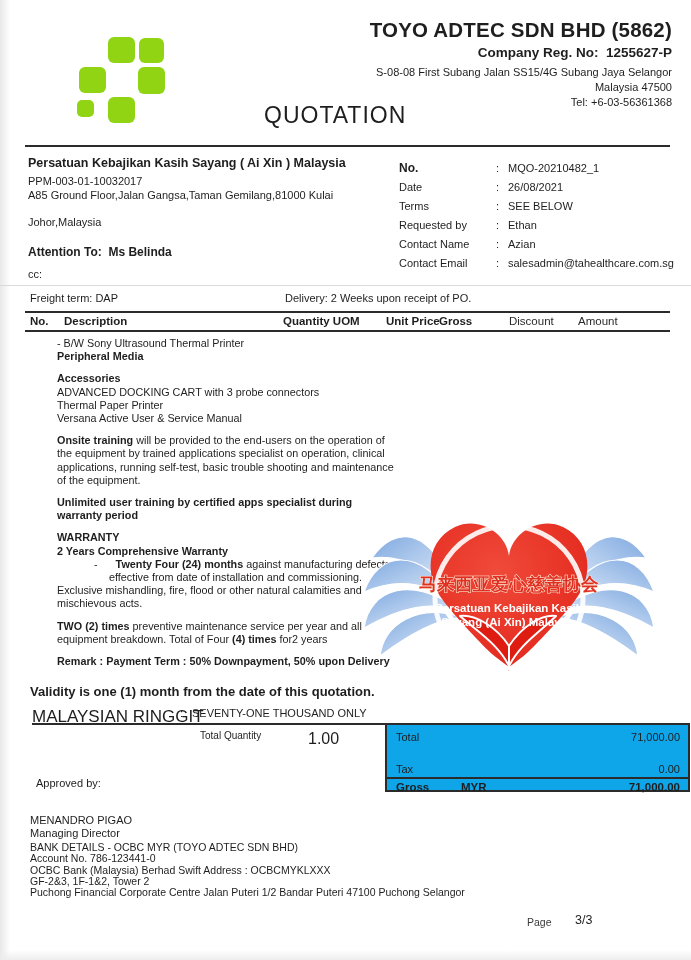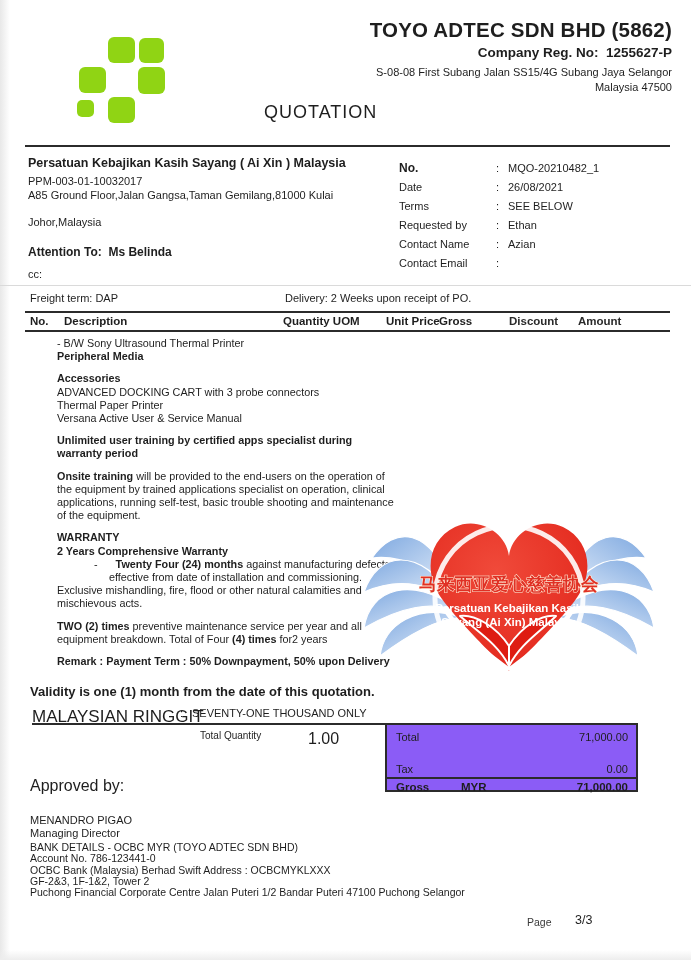--- a/index.html
+++ b/index.html
@@ -13,21 +13,21 @@
   .edge-bottom{ position:absolute; left:0; right:0; bottom:0; height:10px;
     background:linear-gradient(to top,#ededed,rgba(255,255,255,0)); }
   .pre { white-space:pre-wrap; }
 
   
   .logo { position:absolute; left:77px; top:37px; }
   .company { position:absolute; right:19px; top:18px; text-align:right; }
   .c-name { font-size:20.5px; font-weight:bold; letter-spacing:0.2px; }
   .c-reg  { font-size:13.5px; font-weight:bold; margin-top:3px; }
   .c-addr { font-size:11px; line-height:15px; margin-top:5px; }
-  .doc-title { position:absolute; left:264px; top:102px; font-size:18px; letter-spacing:1px; }
+  .doc-title { position:absolute; left:264px; top:102px; font-size:23px; letter-spacing:1px; }
 
   .rule { position:absolute; background:#2b2b2b; }
   .rule-header { left:25px; top:145px; width:645px; height:2px; }
   .rule-light  { left:0; top:285px; width:691px; height:1px; background:#dadada; }
   .rule-a { left:25px; top:311px; width:645px; height:2px; }
   .rule-b { left:25px; top:330px; width:645px; height:2px; }
   .rule-qty { left:32px; top:723px; width:606px; height:2px; }
 
   
   .customer { position:absolute; left:28px; top:156px; width:352px; font-size:11px; }
@@ -42,21 +42,21 @@
   .quote-info { position:absolute; left:399px; top:159px; width:280px; font-size:11px; }
   .qi-row { display:grid; grid-template-columns:97px 12px 1fr; line-height:19px; }
   .qi-row.first .qi-label { font-weight:bold; font-size:12px; }
 
   
   .freight-term { position:absolute; left:30px; top:292px; font-size:11px; }
   .delivery     { position:absolute; left:285px; top:292px; font-size:11px; }
 
   
   .th { position:absolute; top:315px; font-size:11.5px; font-weight:bold; }
-  .th.light { font-weight:bold; color:#2a2a2a; }
+  .th.light { font-weight:normal; color:#2a2a2a; }
 
   
   .description { position:absolute; left:57px; top:337px; width:338px;
     font-size:10.8px; line-height:13.2px; }
   .para { margin:0; }
   .gap { margin-top:9px; }
   .hang { padding-left:52px; text-indent:-15px; }
   .seg-b { font-weight:bold; }
 
   
@@ -64,33 +64,33 @@
   .watermark text { font-family:"Liberation Sans","DejaVu Sans",sans-serif; }
 
   
   .validity { position:absolute; left:30px; top:684px; font-size:13px; font-weight:bold; }
   .ringgit-label { position:absolute; left:32px; top:707px; font-size:17px; }
   .ringgit-sep   { position:absolute; left:180px; top:707px; font-size:11px; }
   .ringgit-words { position:absolute; left:192px; top:707px; font-size:11px; }
   .tq-label { position:absolute; left:200px; top:730px; font-size:10px; }
   .tq-value { position:absolute; left:308px; top:730px; font-size:16px; }
 
-  .totals-box { position:absolute; left:385px; top:723px; width:253px; height:69px;
-    border:2px solid #2b2b2b; background:#8b5cf6; font-size:11px; }
+  .totals-box { position:absolute; left:385px; top:723px; width:305px; height:69px;
+    border:2px solid #2b2b2b; background:#0ea5e9; font-size:11px; }
   .t-row { position:absolute; left:0; right:0; }
   .t-row .lbl { position:absolute; left:9px; }
   .t-row .cur { position:absolute; left:74px; }
   .t-row .val { position:absolute; right:8px; }
   .t-row1 { top:6px; }
   .t-row2 { top:38px; }
   .t-sep { position:absolute; left:-1px; right:-1px; top:52px; height:2px; background:#2b2b2b; }
   .t-row3 { top:56px; font-weight:bold; font-size:11.5px; }
 
   
-  .approved { position:absolute; left:30px; top:777px; font-size:16px; }
+  .approved { position:absolute; left:36px; top:777px; font-size:11px; }
   .approver { position:absolute; left:30px; top:814px; font-size:11px; line-height:13px; }
   .bank { position:absolute; left:30px; top:842px; width:440px; font-size:10.5px; line-height:11.3px; }
   .page-label { position:absolute; left:527px; top:916px; font-size:10.5px; color:#3a3a3a; }
   .page-value { position:absolute; left:575px; top:913px; font-size:12.5px; }
 </style>
 </head>
 <body>
 
 <div class="page">
   <div class="edge-left"></div>
@@ -104,20 +104,21 @@
     <rect x="31" y="60" width="27" height="26" rx="6" fill="#90d414"></rect>
     <rect x="0" y="63" width="17" height="17" rx="5" fill="#90d414"></rect>
   </svg>
 
   <div class="company">
     <div class="c-name">TOYO ADTEC SDN BHD (5862)</div>
     <div class="c-reg pre">Company Reg. No:  1255627-P</div>
     <div class="c-addr">
       <div>S-08-08 First Subang Jalan SS15/4G Subang Jaya Selangor</div>
       <div>Malaysia 47500</div>
+      <div>Tel: +6-03-56361368</div>
     </div>
   </div>
 
   <div class="doc-title">QUOTATION</div>
   <div class="rule rule-header"></div>
 
   <div class="customer">
     <div class="cust-name">Persatuan Kebajikan Kasih Sayang ( Ai Xin ) Malaysia</div>
     <div class="cust-reg">PPM-003-01-10032017</div>
     <div class="cust-addr">A85 Ground Floor,Jalan Gangsa,Taman Gemilang,81000 Kulai</div>
@@ -148,20 +149,21 @@
       <span class="qi-value">Ethan</span>
     </div>
     <div class="qi-row">
       <span class="qi-label">Contact Name</span>
       <span class="qi-sep">:</span>
       <span class="qi-value">Azian</span>
     </div>
     <div class="qi-row">
       <span class="qi-label">Contact Email</span>
       <span class="qi-sep">:</span>
+      <span class="qi-value">salesadmin@tahealthcare.com.sg</span>
     </div>
   </div>
 
   <div class="rule rule-light"></div>
   <div class="freight-term">Freight term: DAP</div>
   <div class="delivery">Delivery: 2 Weeks upon receipt of PO.</div>
 
   <div class="rule rule-a"></div>
   <span class="th" style="left:30px">No.</span>
   <span class="th" style="left:64px">Description</span>
@@ -172,22 +174,22 @@
   <span class="th light" style="left:578px">Amount</span>
   <div class="rule rule-b"></div>
 
   <div class="description">
     <div class="para"><span>- B/W Sony Ultrasound Thermal Printer</span></div>
     <div class="para"><span class="seg-b">Peripheral Media</span></div>
     <div class="para gap"><span class="seg-b">Accessories</span></div>
     <div class="para"><span>ADVANCED DOCKING CART with 3 probe connectors</span></div>
     <div class="para"><span>Thermal Paper Printer</span></div>
     <div class="para"><span>Versana Active User &amp; Service Manual</span></div>
+    <div class="para gap"><span class="seg-b">Onsite training</span><span> will be provided to the end-users on the operation of the equipment by trained applications specialist on operation, clinical applications, running self-test, basic trouble shooting and maintenance of the equipment.</span></div>
     <div class="para gap"><span class="seg-b">Unlimited user training by certified apps specialist during warranty period</span></div>
-    <div class="para gap"><span class="seg-b">Onsite training</span><span> will be provided to the end-users on the operation of the equipment by trained applications specialist on operation, clinical applications, running self-test, basic trouble shooting and maintenance of the equipment.</span></div>
     <div class="para gap"><span class="seg-b">WARRANTY</span></div>
     <div class="para"><span class="seg-b">2 Years Comprehensive Warranty</span></div>
     <div class="para hang"><span>-&nbsp;&nbsp;&nbsp;&nbsp;&nbsp;&nbsp;</span><span class="seg-b">Twenty Four (24) months</span><span> against manufacturing defects effective from date of installation and commissioning.</span></div>
     <div class="para"><span>Exclusive mishandling, fire, flood or other natural calamities and mischievous acts.</span></div>
     <div class="para gap"><span class="seg-b">TWO (2) times</span><span> preventive maintenance service per year and all equipment breakdown. Total of Four </span><span class="seg-b">(4) times</span><span> for2 years</span></div>
     <div class="para gap"><span class="seg-b">Remark : Payment Term : 50% Downpayment, 50% upon Delivery</span></div>
   </div>
 
   <svg class="watermark" width="298" height="192" viewBox="0 0 298 192">
     <defs>

